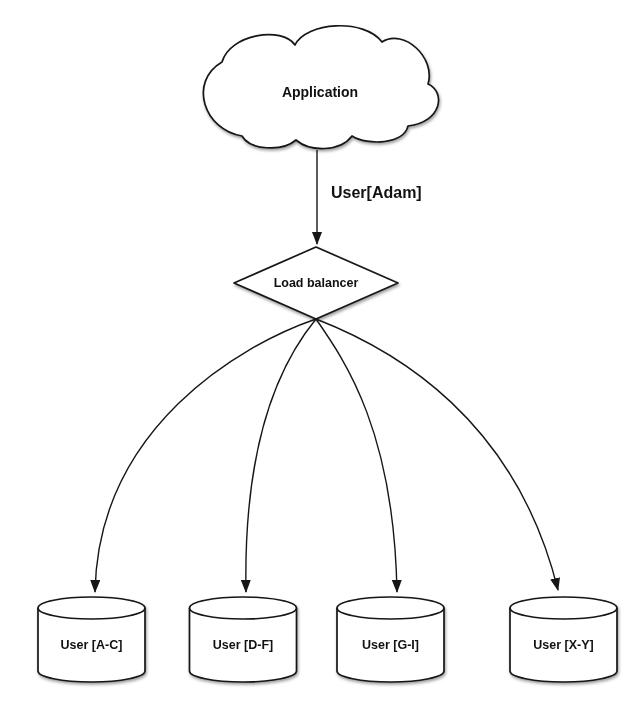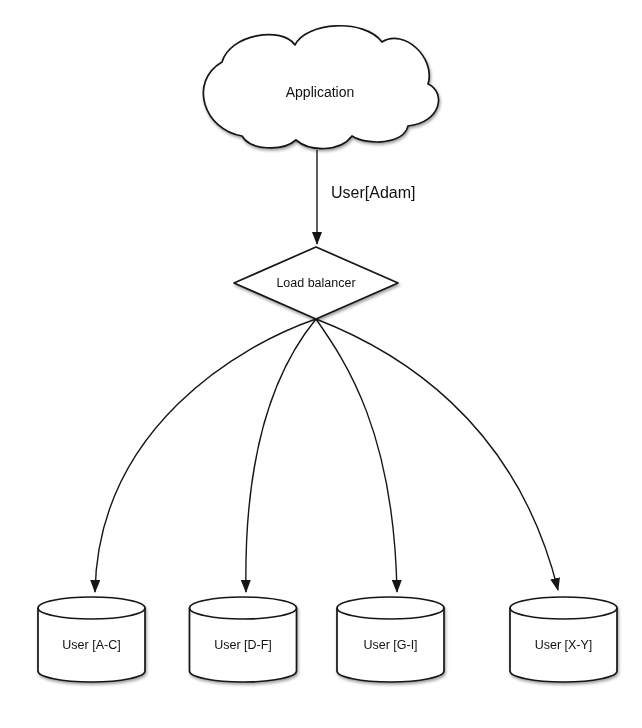--- a/index.html
+++ b/index.html
@@ -9,20 +9,21 @@
     width: 642px;
     height: 728px;
     overflow: hidden;
     font-family: "Liberation Sans", sans-serif;
   }
   .stage {
     position: relative;
     width: 642px;
     height: 728px;
     background: #ffffff;
+    font-weight: bold;
   }
   svg { display: block; }
   .outline {
     fill: #ffffff;
     stroke: #161616;
     stroke-width: 1.7;
     stroke-linejoin: round;
   }
   .shape {
     filter: drop-shadow(1.5px 2.5px 1.8px rgba(0,0,0,0.38));

